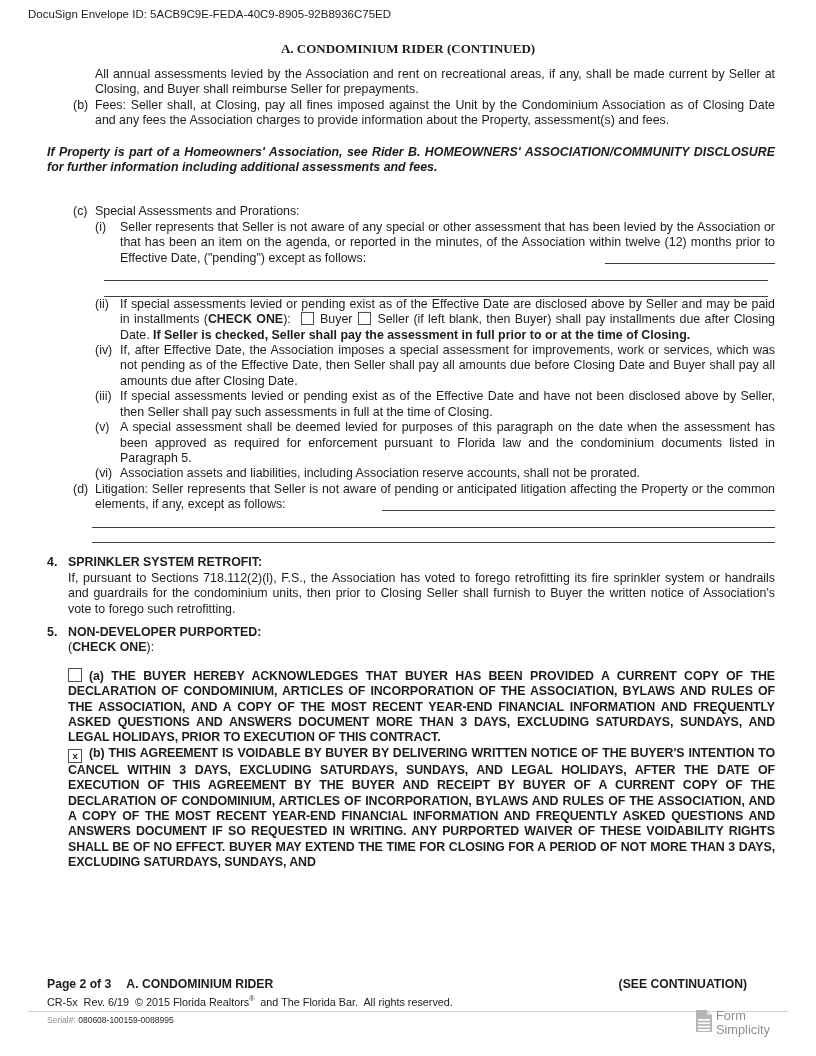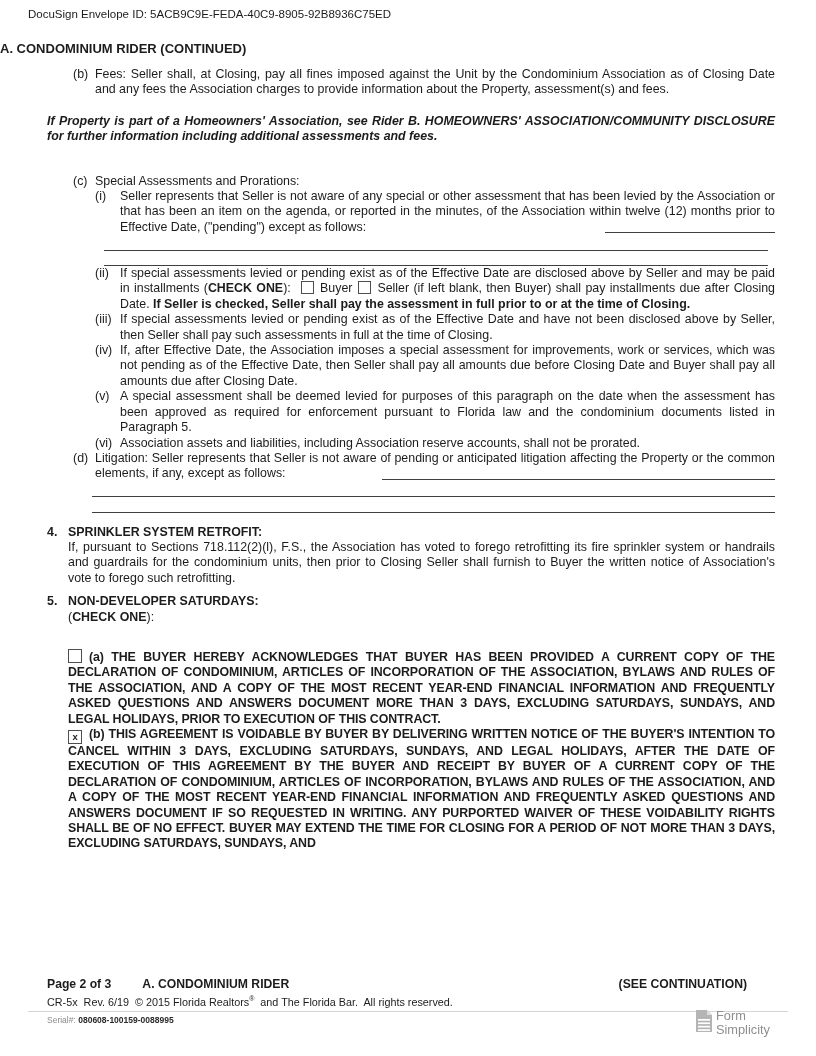--- a/index.html
+++ b/index.html
@@ -2,21 +2,21 @@
 <html><head>
 <meta charset="utf-8">
 <style>
   html,body { margin:0; padding:0; background:#ffffff; }
   .page {
     position:relative; width:816px; height:1056px; background:#ffffff;
     font-family:"Liberation Sans", sans-serif; color:#1c1c1c; overflow:hidden;
   }
   p { margin:0; }
   .envelope { position:absolute; left:28px; top:8px; font-size:11.5px; }
-  .title { position:absolute; left:0; right:0; top:41px; font-weight:bold; font-size:13px; }
+  .title { position:absolute; left:0; right:0; top:41px; text-align:center; font-weight:bold; font-size:13px;font-family:Liberation Serif, serif; }
   .bodytext { position:absolute; left:47px; right:41px; top:67px; font-size:12.4px; line-height:15.4px; }
   .just { text-align:justify; }
   .bold { font-weight:bold; }
   .li { position:relative; }
   .l1 { padding-left:21px; }
   .l1 > .marker { position:absolute; left:0; font-weight:bold; }
   .l2 { padding-left:48px; }
   .l2 > .marker { position:absolute; left:26px; }
   .l3 { padding-left:73px; }
   .l3 > .marker { position:absolute; left:48px; }
@@ -31,45 +31,46 @@
   .rl-d { margin-left:45px; }
   .cb {
     display:inline-block; width:11px; height:11px; border:1.2px solid #4d4d4d;
     vertical-align:-2px; margin:0 6px; line-height:11px; text-align:center;
     font-size:9.5px; font-weight:bold; box-sizing:content-box;
   }
   .cb5 { width:12px; height:12px; line-height:12px; margin:0 7px 0 0; vertical-align:-2px; }
   .sec4 { margin-top:12px; }
   .sec5 { margin-top:8px; }
   .caps { font-weight:bold; text-align:justify; letter-spacing:-0.1px; }
-  .opt-a { margin-top:24px; }
+  .opt-a { margin-top:12px; }
   .opt-b { margin-top:0; }
   
   .f-row1 { position:absolute; left:47px; right:41px; top:977px; font-size:12.2px; font-weight:bold; display:flex; justify-content:space-between; }
-  .f-doc { margin-left:31px; }
+  .f-doc { margin-left:15px; }
   .f-right { padding-right:28px;padding-left:17px; }
   .f-row2 { position:absolute; left:47px; top:995px; font-size:10.8px; white-space:pre-wrap; }
   .f-row2 sup { font-size:7px; }
   .f-divider { position:absolute; left:28px; right:28px; top:1011px; border-top:1px solid #d4d4d4; }
   .f-serial { position:absolute; left:47px; top:1015px; font-size:8.5px; color:#8a8a8a; }
-  .f-serial .val { color:#2a2a2a; font-weight:bold; }
+  .f-serial .val { color:#2a2a2a; font-weight:normal; }
   .fs-logo { position:absolute; right:46px; top:1009px; display:flex; align-items:flex-start; gap:3px; color:#8f8f8f;justify-content:flex-end; }
   .fs-text { font-size:12.8px; line-height:13.5px; }
 </style>
 </head>
 <body>
 
 <div class="page">
 
   <div class="envelope">DocuSign Envelope ID: 5ACB9C9E-FEDA-40C9-8905-92B8936C75ED</div>
 
   <div class="title">A. CONDOMINIUM RIDER (CONTINUED)</div>
 
   <div class="bodytext">
 
+    <p class="just indent2">All annual assessments levied by the Association and rent on recreational areas, if any, shall be made current by Seller at Closing, and Buyer shall reimburse Seller for prepayments.</p>
 
     <div class="li l2">
       <span class="marker">(b)</span>
       <p class="just">Fees: Seller shall, at Closing, pay all fines imposed against the Unit by the Condominium Association as of Closing Date and any fees the Association charges to provide information about the Property, assessment(s) and fees.</p>
     </div>
 
     <p class="hoa just">If Property is part of a Homeowners' Association, see Rider B. HOMEOWNERS' ASSOCIATION/COMMUNITY DISCLOSURE for further information including additional assessments and fees.</p>
 
     <div class="li l2">
       <span class="marker">(c)</span>
@@ -82,27 +83,27 @@
     </div>
     <div class="ruleline rl-i"></div>
     <div class="ruleline rl-i"></div>
 
     <div class="li l3">
       <span class="marker">(ii)</span>
       <p class="just"><span>If special assessments levied or pending exist as of the Effective Date are disclosed above by Seller and may be paid in installments (</span><b>CHECK ONE</b><span>): </span><span class="cb"></span><span>Buyer</span><span class="cb"></span><span>Seller (if left blank, then Buyer) shall pay installments due after Closing Date. </span><b>If Seller is checked, Seller shall pay the assessment in full prior to or at the time of Closing.</b></p>
     </div>
 
     <div class="li l3">
-      <span class="marker">(iii)</span>
-      <p class="just">If special assessments levied or pending exist as of the Effective Date and have not been disclosed above by Seller, then Seller shall pay such assessments in full at the time of Closing.</p>
+      <span class="marker">(iv)</span>
+      <p class="just">If, after Effective Date, the Association imposes a special assessment for improvements, work or services, which was not pending as of the Effective Date, then Seller shall pay all amounts due before Closing Date and Buyer shall pay all amounts due after Closing Date.</p>
     </div>
 
     <div class="li l3">
-      <span class="marker">(iv)</span>
-      <p class="just">If, after Effective Date, the Association imposes a special assessment for improvements, work or services, which was not pending as of the Effective Date, then Seller shall pay all amounts due before Closing Date and Buyer shall pay all amounts due after Closing Date.</p>
+      <span class="marker">(iii)</span>
+      <p class="just">If special assessments levied or pending exist as of the Effective Date and have not been disclosed above by Seller, then Seller shall pay such assessments in full at the time of Closing.</p>
     </div>
 
     <div class="li l3">
       <span class="marker">(v)</span>
       <p class="just">A special assessment shall be deemed levied for purposes of this paragraph on the date when the assessment has been approved as required for enforcement pursuant to Florida law and the condominium documents listed in Paragraph 5.</p>
     </div>
 
     <div class="li l3">
       <span class="marker">(vi)</span>
       <p class="just">Association assets and liabilities, including Association reserve accounts, shall not be prorated.</p>
@@ -116,21 +117,21 @@
     <div class="ruleline rl-d"></div>
 
     <div class="li l1 sec4">
       <span class="marker">4.</span>
       <p class="bold">SPRINKLER SYSTEM RETROFIT:</p>
       <p class="just">If, pursuant to Sections 718.112(2)(l), F.S., the Association has voted to forego retrofitting its fire sprinkler system or handrails and guardrails for the condominium units, then prior to Closing Seller shall furnish to Buyer the written notice of Association's vote to forego such retrofitting.</p>
     </div>
 
     <div class="li l1 sec5">
       <span class="marker">5.</span>
-      <p class="bold">NON-DEVELOPER SATURDAYS:</p>
+      <p class="bold">NON-DEVELOPER PURPORTED:</p>
       <p><span>(</span><b>CHECK ONE</b><span>):</span></p>
 
       <p class="caps opt-a"><span class="cb cb5"></span><span>(a) THE BUYER HEREBY ACKNOWLEDGES THAT BUYER HAS BEEN PROVIDED A CURRENT COPY OF THE DECLARATION OF CONDOMINIUM, ARTICLES OF INCORPORATION OF THE ASSOCIATION, BYLAWS AND RULES OF THE ASSOCIATION, AND A COPY OF THE MOST RECENT YEAR-END FINANCIAL INFORMATION AND FREQUENTLY ASKED QUESTIONS AND ANSWERS DOCUMENT MORE THAN 3 DAYS, EXCLUDING SATURDAYS, SUNDAYS, AND LEGAL HOLIDAYS, PRIOR TO EXECUTION OF THIS CONTRACT.</span></p>
 
       <p class="caps opt-b"><span class="cb cb5"><span>x</span></span><span>(b) THIS AGREEMENT IS VOIDABLE BY BUYER BY DELIVERING WRITTEN NOTICE OF THE BUYER'S INTENTION TO CANCEL WITHIN 3 DAYS, EXCLUDING SATURDAYS, SUNDAYS, AND LEGAL HOLIDAYS, AFTER THE DATE OF EXECUTION OF THIS AGREEMENT BY THE BUYER AND RECEIPT BY BUYER OF A CURRENT COPY OF THE DECLARATION OF CONDOMINIUM, ARTICLES OF INCORPORATION, BYLAWS AND RULES OF THE ASSOCIATION, AND A COPY OF THE MOST RECENT YEAR-END FINANCIAL INFORMATION AND FREQUENTLY ASKED QUESTIONS AND ANSWERS DOCUMENT IF SO REQUESTED IN WRITING. ANY PURPORTED WAIVER OF THESE VOIDABILITY RIGHTS SHALL BE OF NO EFFECT. BUYER MAY EXTEND THE TIME FOR CLOSING FOR A PERIOD OF NOT MORE THAN 3 DAYS, EXCLUDING SATURDAYS, SUNDAYS, AND</span></p>
     </div>
 
   </div>
 
   <div class="f-row1">

